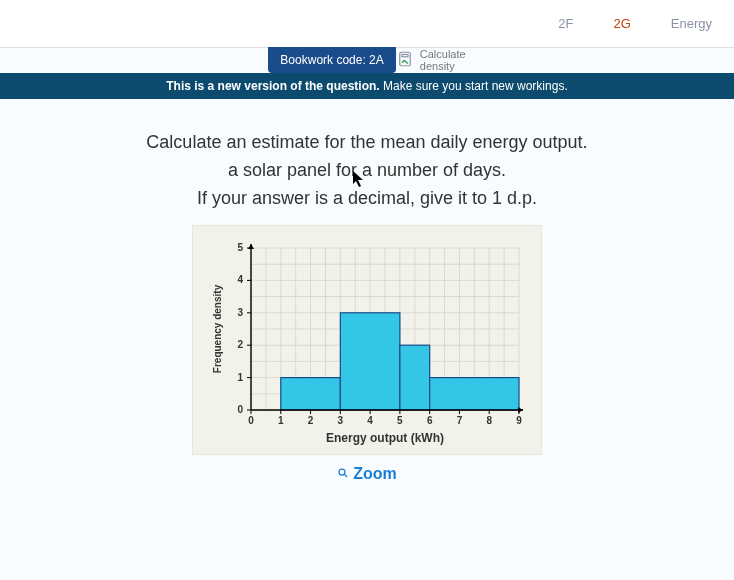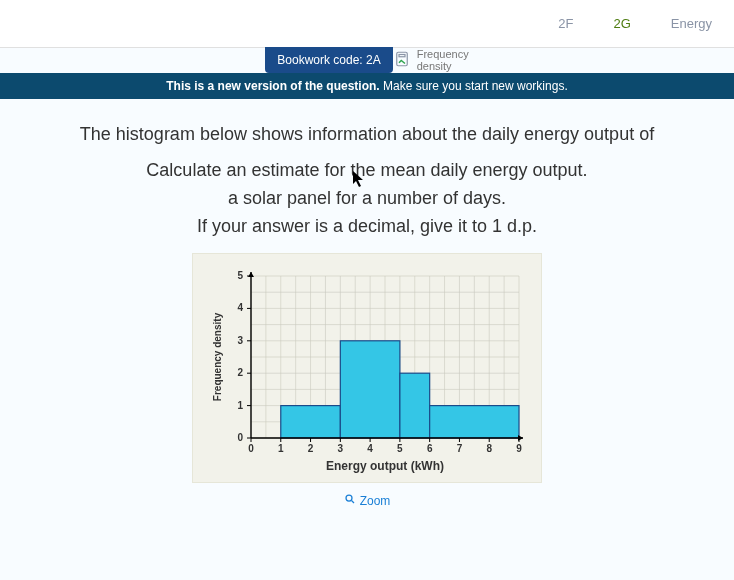--- a/index.html
+++ b/index.html
@@ -1,34 +1,34 @@
 <!DOCTYPE html>
 <html><head>
 <meta charset="utf-8">
 <style>
 *{margin:0;padding:0;box-sizing:border-box}
 body{font-family:Arial,Helvetica,sans-serif;background:#f8fcff;width:734px;height:580px;overflow:hidden;position:relative}
 .topbar{display:flex;align-items:center;gap:12px;padding:12px 8px;background:#fff;border-bottom:1px solid #e0e0e0;justify-content:flex-end}
 .tab{padding:4px 14px;color:#8a94a6;font-size:13px;font-weight:500}
-.tab.active{color:#4d7c0f}
+.tab.active{color:#c2410c}
 .badgebar{display:flex;align-items:center;gap:0;justify-content:center;padding:0;margin-top:-1px}
 .badge{background:#1a4b8a;color:#fff;padding:6px 12px;font-size:12px;border-radius:0 0 4px 4px;font-weight:500}
 .calc{display:flex;align-items:center;gap:6px;color:#777;font-size:11px;line-height:1.1}
 .calc svg{width:18px;height:18px}
 .banner{background:#0c4a6e;color:#fff;font-size:12px;text-align:center;padding:6px 0}
 .banner b{font-weight:700}
 .content{padding:22px 18px 0 18px;color:#2a2a2a}
 .question-text{font-size:18px;line-height:1.55;text-align:center;font-weight:500;color:#333;margin-bottom:6px}
 .question-text .line{display:block}
 .chart-wrap{margin:12px auto 0 auto;display:flex;flex-direction:column;align-items:center}
 .plot{background:#f2f2ea;padding:12px 14px 6px 14px;border:1px solid #e6e6d8}
 .chart-svg{display:block}
 .axis-label-x{font-size:12px;font-weight:600;fill:#333}
 .tick{font-size:10px;fill:#333;font-weight:600}
-.zoom{margin-top:10px;color:#1a7fd6;font-size:12px;font-weight:400;display:flex;align-items:flex-end;gap:4px;cursor:pointer}
+.zoom{margin-top:10px;color:#1a7fd6;font-size:16px;font-weight:700;display:flex;align-items:flex-end;gap:4px;cursor:pointer}
 .zoom svg{width:12px;height:12px}
 .cursor-arrow{position:absolute;left:352px;top:170px;pointer-events:none}
 </style>
 </head>
 <body>
 
 <div class="topbar">
   <span class="tab">2F</span>
   <span class="tab active">2G</span>
   <span class="tab">Energy</span>
@@ -41,33 +41,32 @@
   </div>
   <div class="calc">
     <span>
       <svg viewBox="0 0 24 24" fill="none" stroke="#8a94a6" stroke-width="1.6">
         <rect x="5" y="3" width="14" height="18" rx="2"></rect>
         <rect x="8" y="6" width="8" height="3"></rect>
         <path d="M8 17l3-3 5 4" stroke="#2ea44f" stroke-width="2"></path>
       </svg>
     </span>
     <span>
-      <span>Frequency</span><br>
+      <span>Calculate</span><br>
       <span>density</span>
     </span>
   </div>
 </div>
 
 <div class="banner">
   <b>This is a new version of the question.</b><span> Make sure you start new workings.</span>
 </div>
 
 <div class="content">
   <div class="question-text">
-    <span class="line">The histogram below shows information about the daily energy output of</span>
     <span class="line" style="margin-top:8px">Calculate an estimate for the mean daily energy output.</span>
     <span class="line">a solar panel for a number of days.</span>
     <span class="line">If your answer is a decimal, give it to 1 d.p.</span>
   </div>
 
   <div class="chart-wrap">
     <div class="plot">
       <svg class="chart-svg" id="chart-svg" width="320" height="210">
           <line x1="44" y1="172" x2="44" y2="10" stroke="#c9c9bd" stroke-width="0.6"></line>
           <line x1="58.888888888888886" y1="172" x2="58.888888888888886" y2="10" stroke="#c9c9bd" stroke-width="0.6"></line>

